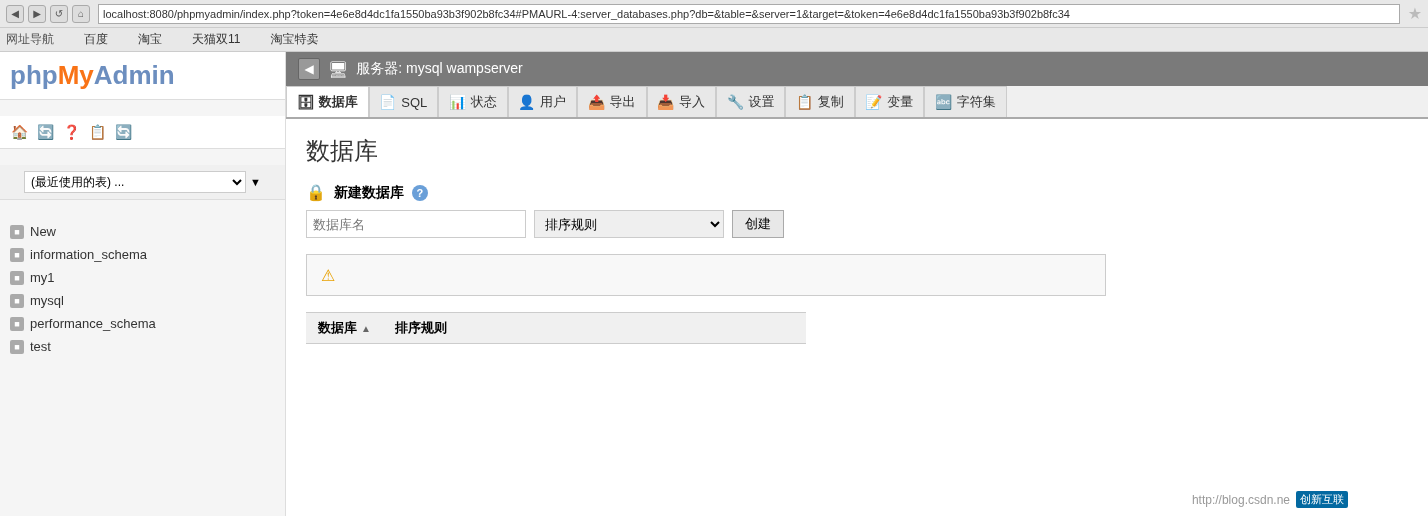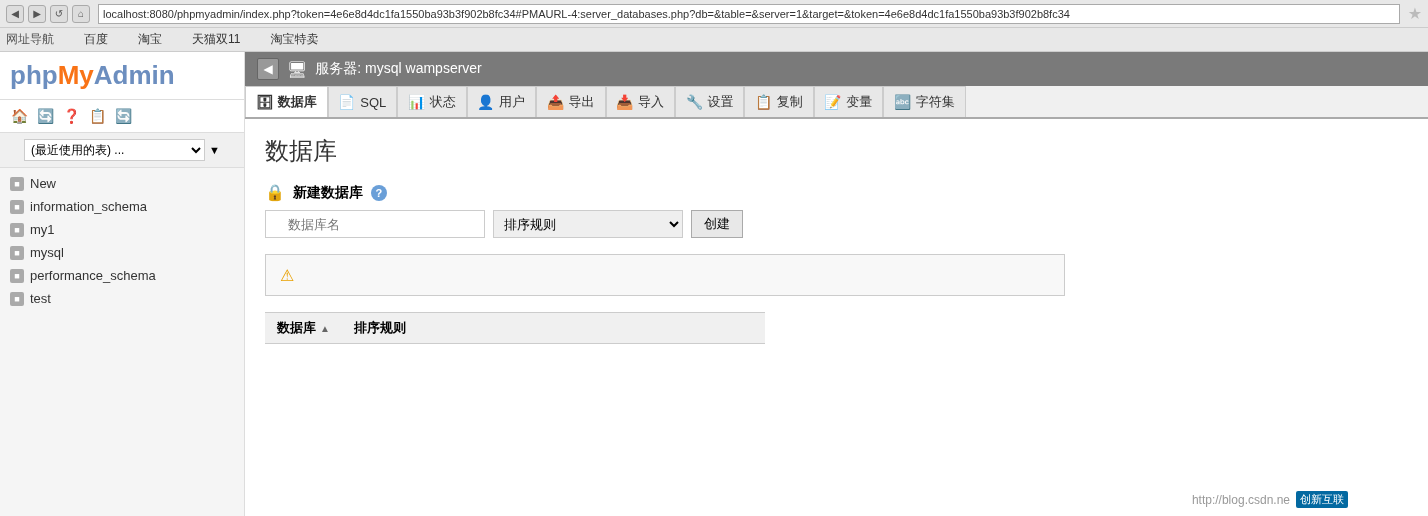--- a/index.html
+++ b/index.html
@@ -45,26 +45,27 @@
     .bookmark-label { color: #555; }
 
     
     .main-layout {
       display: flex;
       height: calc(516px - 52px);
     }
 
     
     .sidebar {
-      width: 245px;
+      width: 286px;
       background: #f5f5f5;
       border-right: 1px solid #ddd;
       display: flex;
       flex-direction: column;
       overflow: hidden;
+      gap: 16px;
     }
     .pma-logo {
       background: white;
       padding: 8px 10px;
       border-bottom: 1px solid #ddd;
     }
     .pma-logo-text {
       font-size: 26px; font-weight: bold;
     }
     .pma-php { color: #6c8ebf; }
@@ -202,21 +203,21 @@
       font-size: 11px; cursor: pointer;
     }
 
     .create-db-form {
       display: flex;
       align-items: center;
       gap: 8px;
     }
     .db-name-input {
       width: 220px;
-      padding: 4px 22px;
+      padding: 4px 6px;
       border: 1px solid #ccc;
       font-size: 13px;
       color: #aaa;
       height: 28px;
     }
     .collation-select {
       width: 190px;
       padding: 4px 6px;
       border: 1px solid #ccc;
       font-size: 13px;

